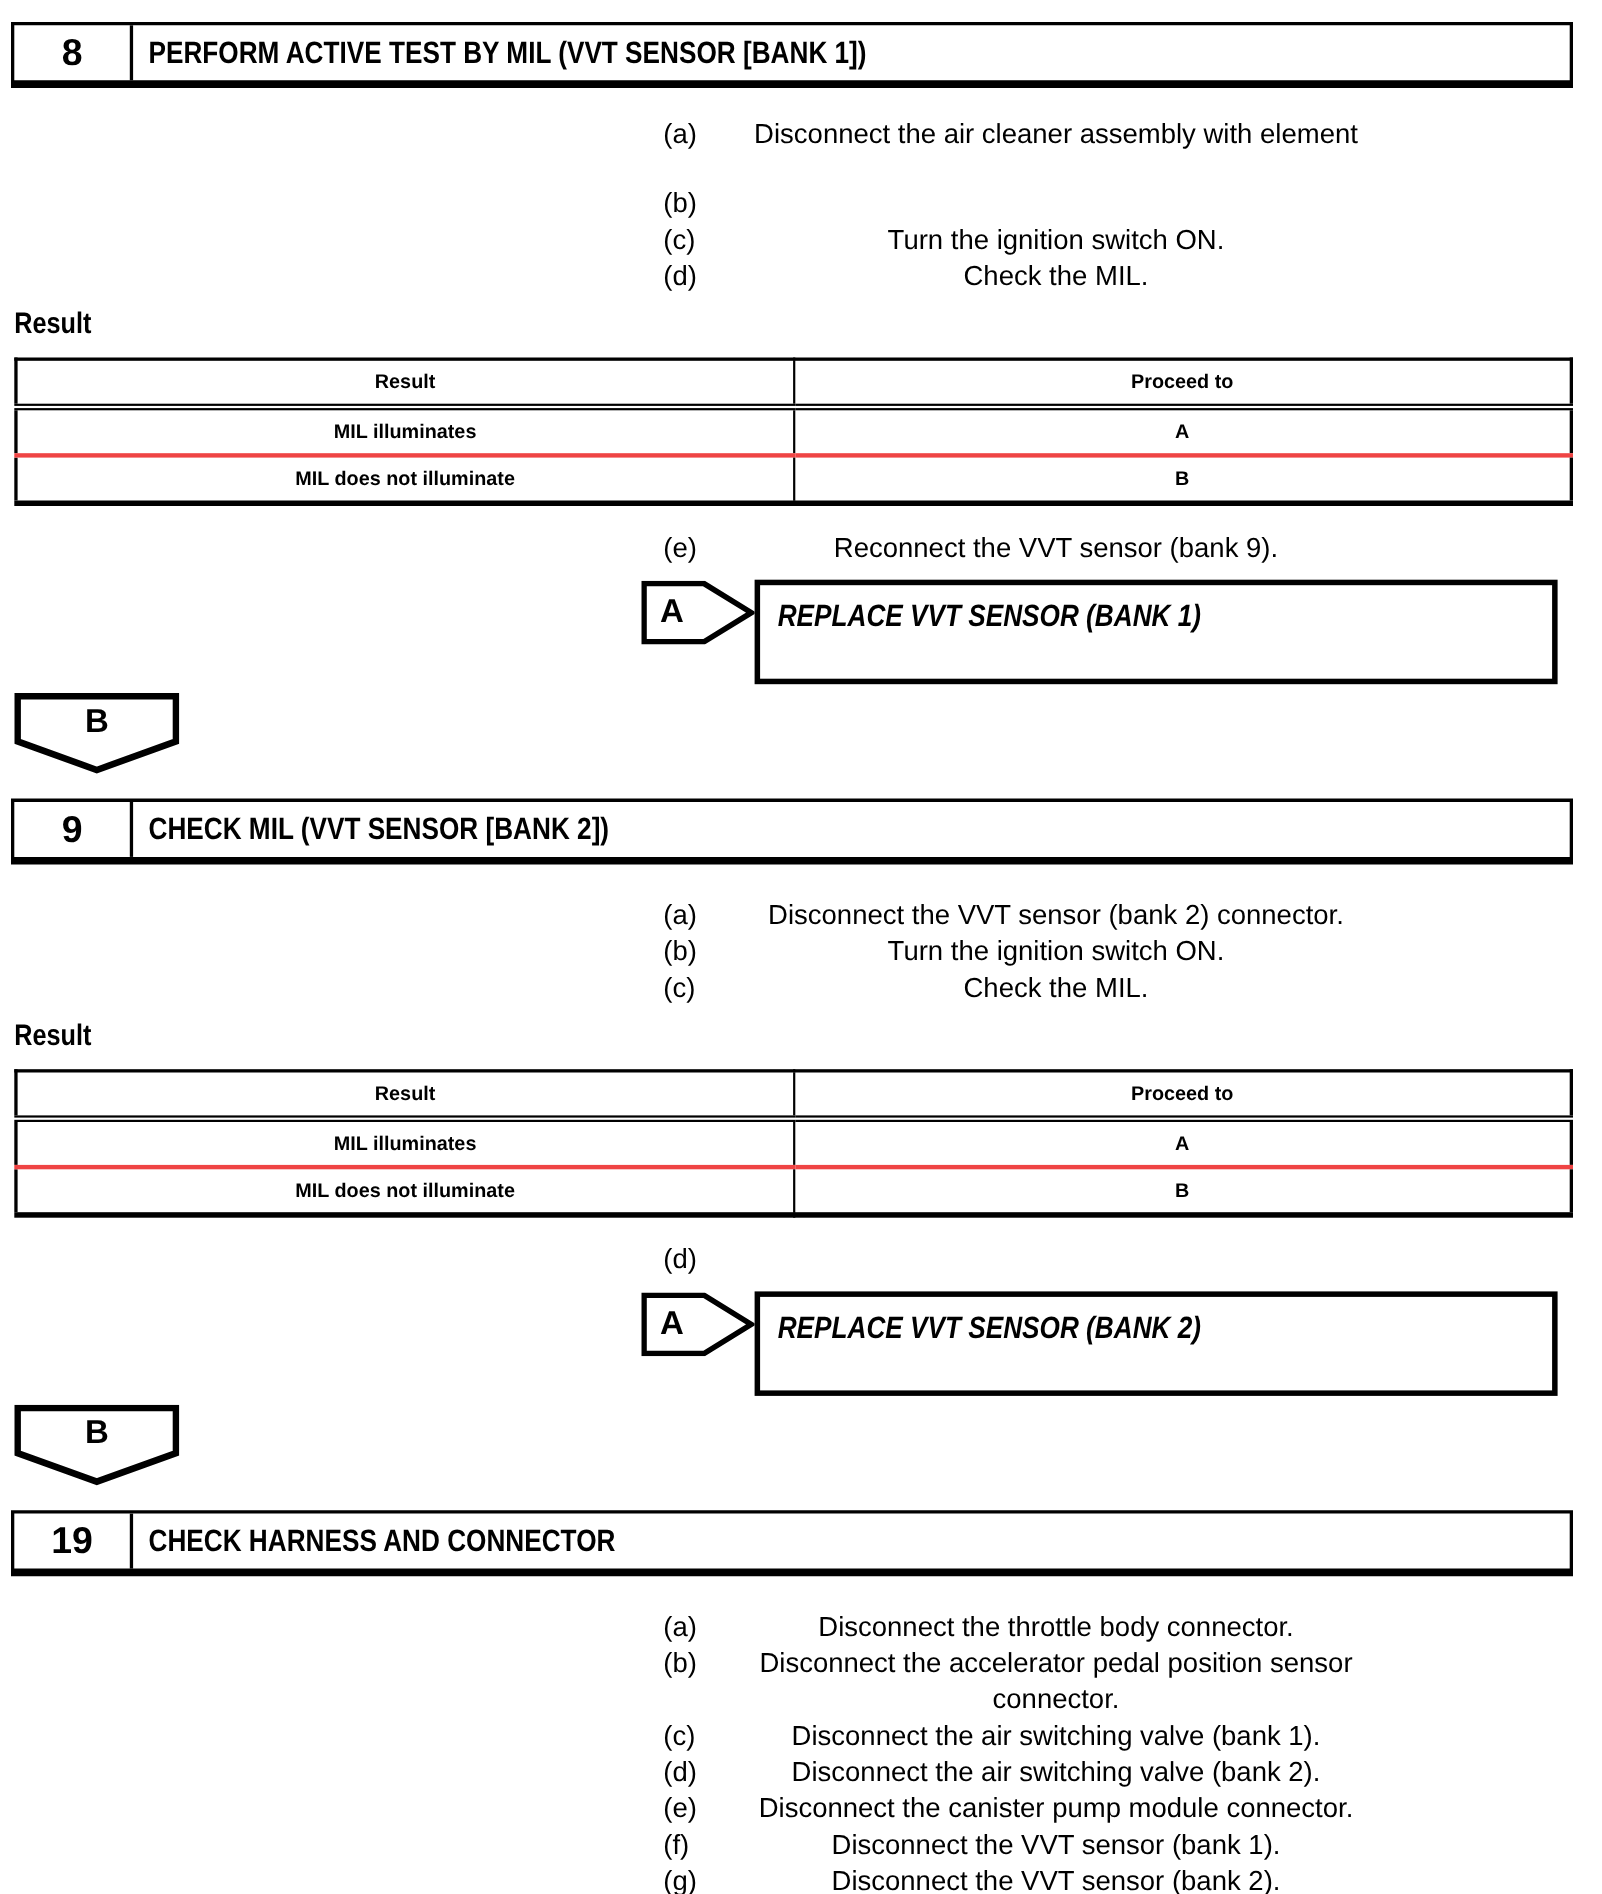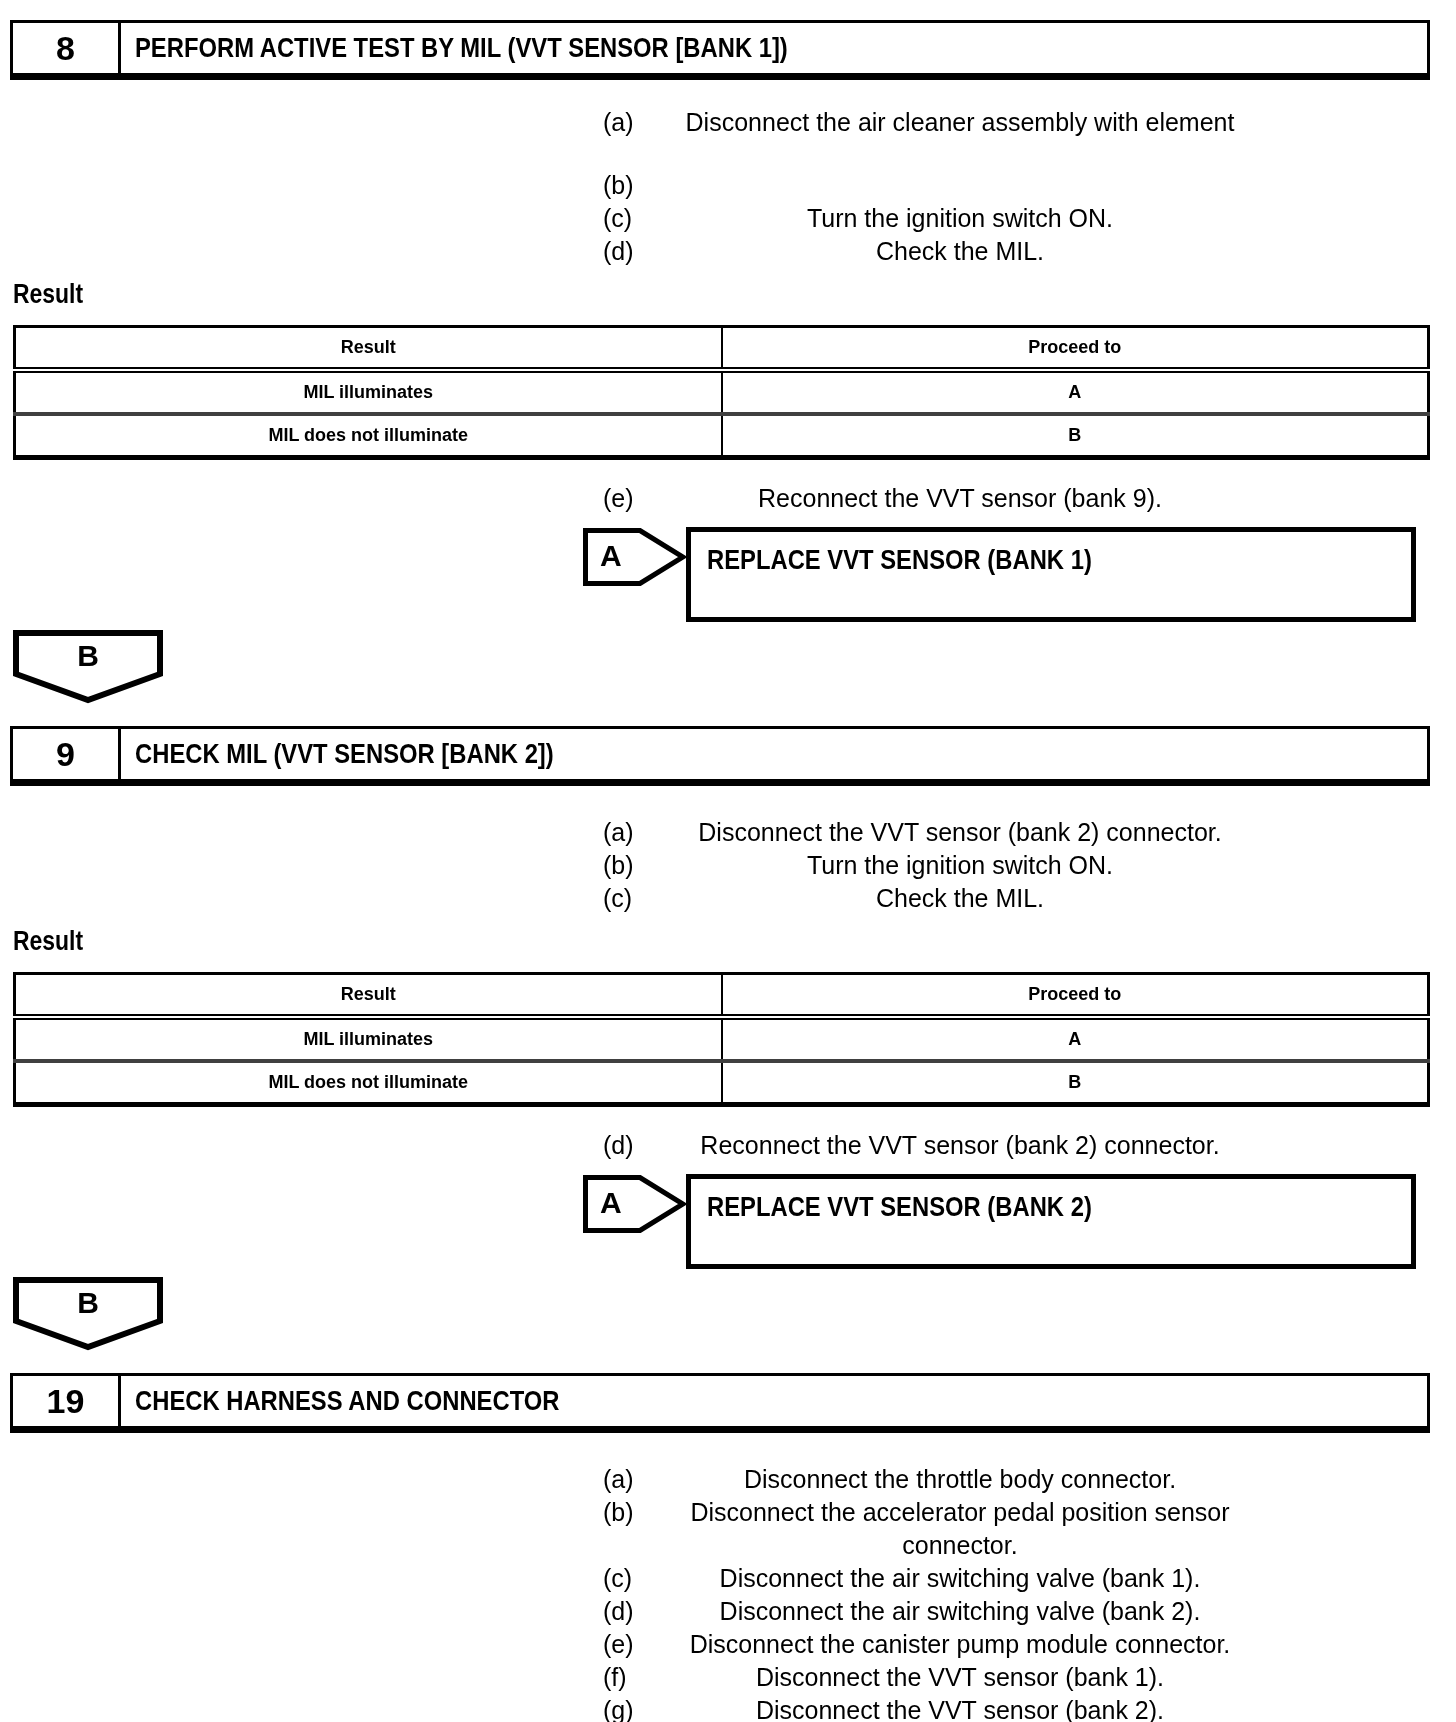--- a/index.html
+++ b/index.html
@@ -76,21 +76,21 @@
     table-layout: fixed;
   }
   .result-table th, .result-table td {
     text-align: center;
     font-weight: bold;
     font-size: 18px;
     padding: 9px 4px;
   }
   .result-table { border: 3px solid #000; border-bottom: 5px solid #000; }
   .result-table th { border-bottom: 6px double #000; }
-  .result-table tr.row-first td { border-bottom: 4px solid #404040; }
+  .result-table tr.row-first td { border-bottom: 4px solid #ef4444; }
   .result-table th + th, .result-table td + td { border-left: 2px solid #000; }
 
   .post-steps { margin-left: 603px; margin-top: 22px; }
 
   
   .decision-row {
     margin-left: 583px;
     margin-top: 12px;
     display: flex;
     align-items: flex-start;
@@ -111,20 +111,21 @@
     font-size: 30px;
     font-weight: bold;
   }
   .action-box {
     flex: 1;
     margin-right: 40px;
     height: 95px;
     border: 5px solid #000;
     padding: 12px 0 0 16px;
     background: #fff;
+    font-style: italic;
   }
   .action-title {
     font-size: 28px;
     font-weight: bold;
     white-space: nowrap;
   }
 
   
   .connector {
     position: relative;
@@ -266,21 +267,20 @@
       <tr>
         <td>MIL does not illuminate</td>
         <td>B</td>
       </tr>
     </tbody>
   </table>
 
   <div class="steps post-steps">
     <div class="proc-step">
       <span class="step-label">(d)</span>
-      <span class="step-text">Reconnect the VVT sensor (bank 2) connector.</span>
     </div>
   </div>
 
   <div class="decision-row">
     <div class="decision-arrow">
       <svg width="103" height="58" viewBox="0 0 103 58">
         <polygon points="2.5,2.5 57,2.5 100,29 57,55.5 2.5,55.5" fill="#ffffff" stroke="#000000" stroke-width="5"></polygon>
       </svg>
       <span class="decision-label">A</span>
     </div>

